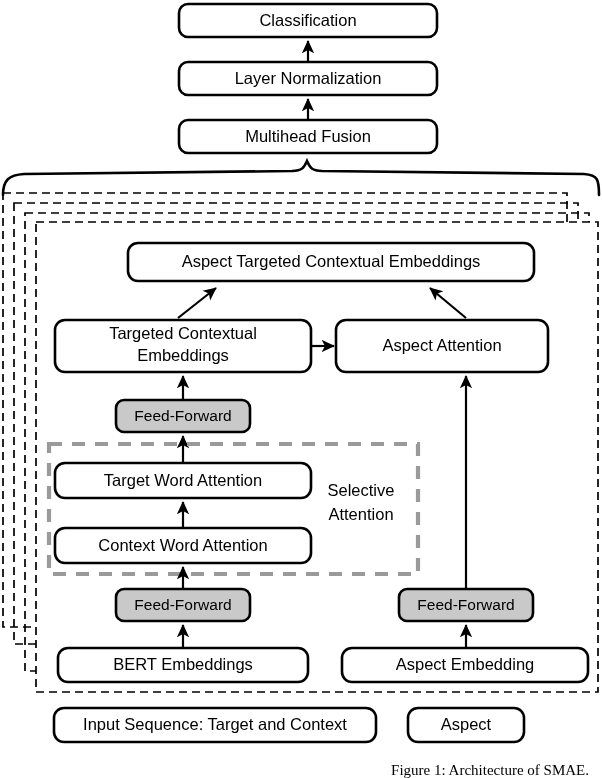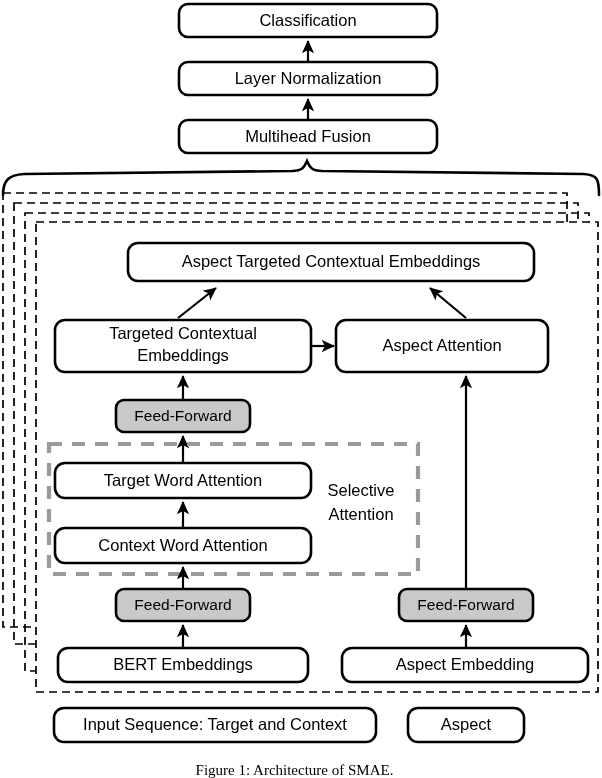--- a/index.html
+++ b/index.html
@@ -71,21 +71,21 @@
     fill: none;
     stroke: #9a9a9a;
     stroke-width: 4.2;
     stroke-dasharray: 13 10;
   }
   .caption {
     position: absolute;
     left: 0;
     top: 762px;
     width: 589px;
-    text-align: center;
+    text-align: right;
     font-family: "Liberation Serif", serif;
     font-size: 15px;
     color: #000000;
     white-space: nowrap;
   }
 </style>
 </head>
 <body>
 
 <div id="figure-root">

